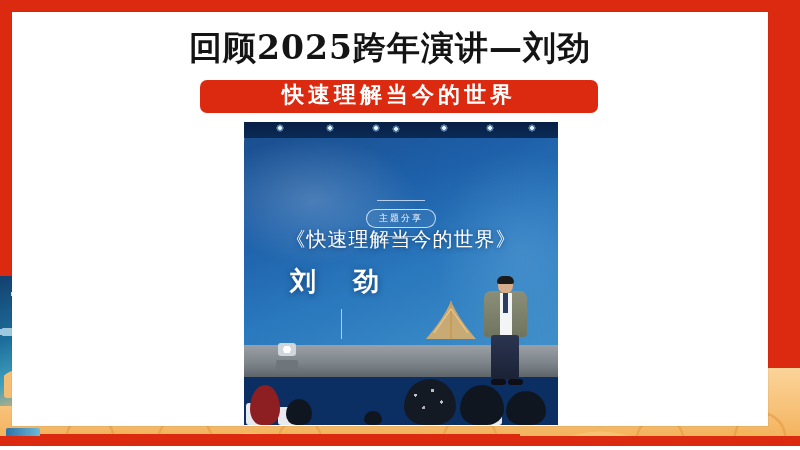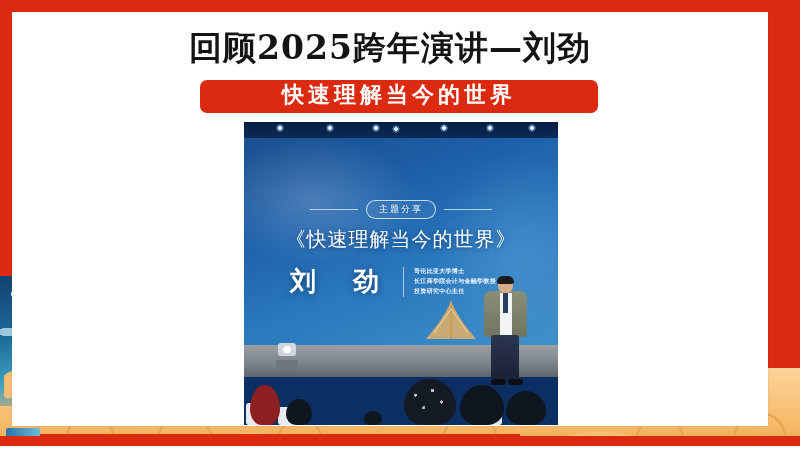--- a/index.html
+++ b/index.html
@@ -134,21 +134,21 @@
   .screen-sheen{
     position:absolute; left:0; top:0; width:100%; height:100%;
     background:
       radial-gradient(ellipse 150px 90px at 22% 30%, rgba(255,255,255,.20), transparent 70%),
       radial-gradient(ellipse 120px 140px at 88% 55%, rgba(120,180,230,.28), transparent 72%);
   }
 
   
   .topic-row{
     position:absolute; left:0; right:0; top:62px;
-    display:flex; align-items:center; justify-content:center; gap:8px;
+    display:flex; align-items:center; justify-content:center; gap:8px;flex-direction:column;
   }
   .topic-rule{ width:48px; height:1px; background:rgba(225,240,255,.75); }
   .topic-pill{
     border:1px solid rgba(225,240,255,.85);
     border-radius:10px;
     padding:2px 12px;
     color:#f2f8ff;
     font-size:9px;
     letter-spacing:2px;
     white-space:nowrap;
@@ -164,21 +164,21 @@
     font-weight:normal;
     font-size:20px;
     letter-spacing:1px;
     white-space:nowrap;
     text-shadow:0 1px 5px rgba(0,30,70,.6);
   }
 
   
   .speaker-row{
     position:absolute; left:46px; top:126px;
-    display:flex; align-items:center; gap:10px;
+    display:flex; align-items:center; gap:10px;flex-direction:column;
   }
   .speaker-name{
     color:#ffffff;
     font-family:"DejaVu Serif","Liberation Serif",serif;
     font-weight:bold;
     font-size:26px;
     letter-spacing:14px;
     white-space:nowrap;
     text-shadow:0 1px 6px rgba(0,30,70,.6);
   }

